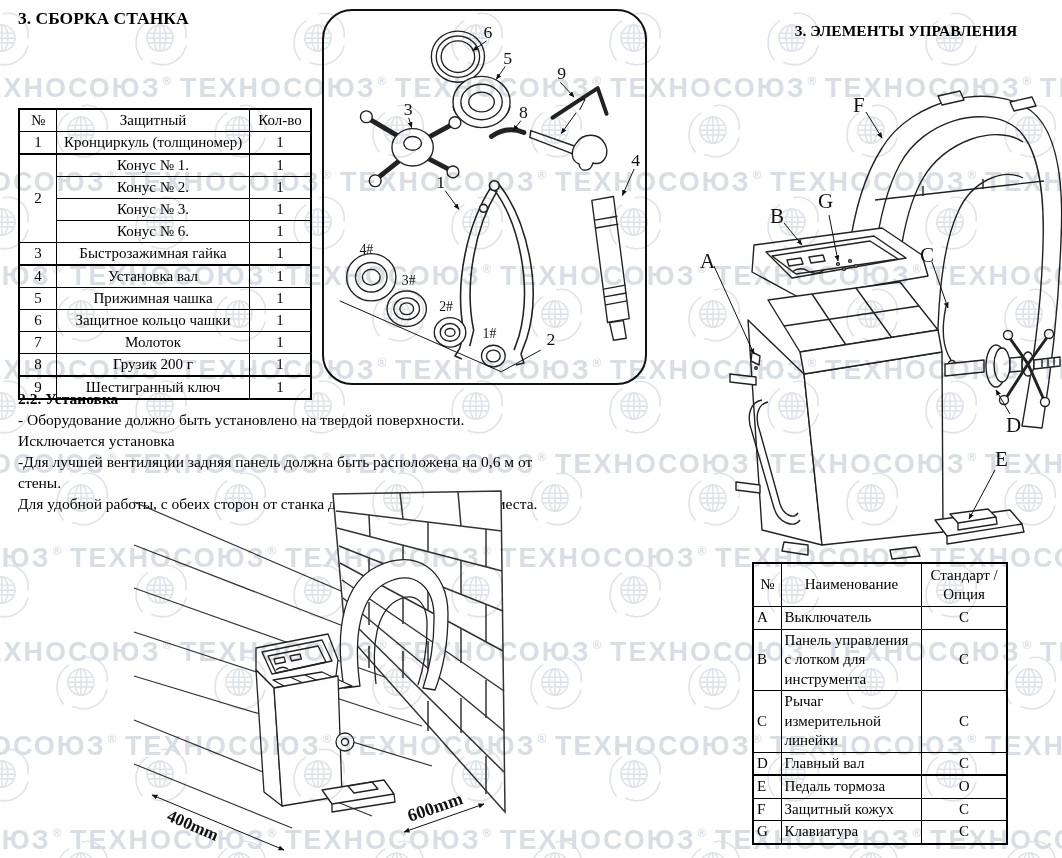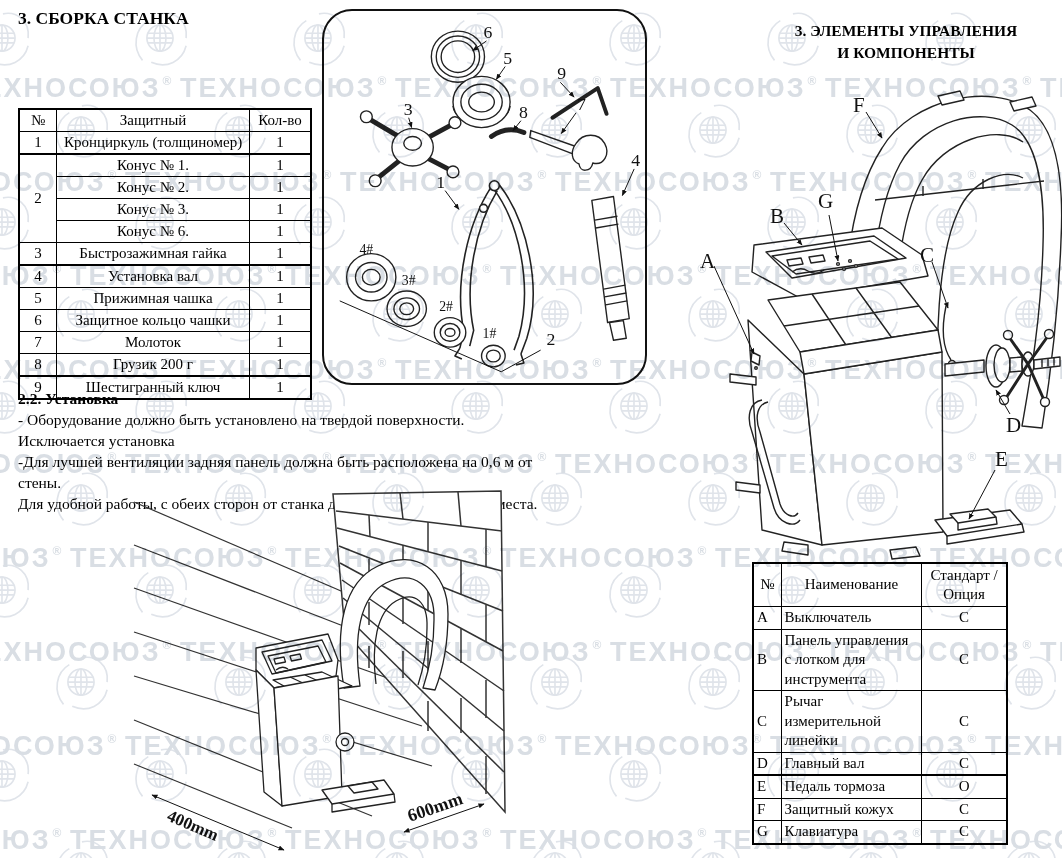--- a/index.html
+++ b/index.html
@@ -235,21 +235,20 @@
         <text x="36" y="246">4#</text>
         <text x="79" y="278">3#</text>
         <text x="117" y="304">2#</text>
         <text x="161" y="332">1#</text>
       </g>
     </svg>
   </div>
 
   <div class="sec3">
     <div>3. ЭЛЕМЕНТЫ УПРАВЛЕНИЯ</div>
-    <div>И КОМПОНЕНТЫ</div>
   </div>
 
   <svg class="machine-svg" width="370" height="480" viewBox="0 0 370 480">
     <defs>
       <marker id="arM" markerWidth="7" markerHeight="7" refX="5.5" refY="2.5" orient="auto">
         <path d="M0,0 L6,2.5 L0,5 Z" fill="#111"></path>
       </marker>
     </defs>
     <g fill="#fff" stroke="#222" stroke-width="1.4" stroke-linejoin="round">
 

